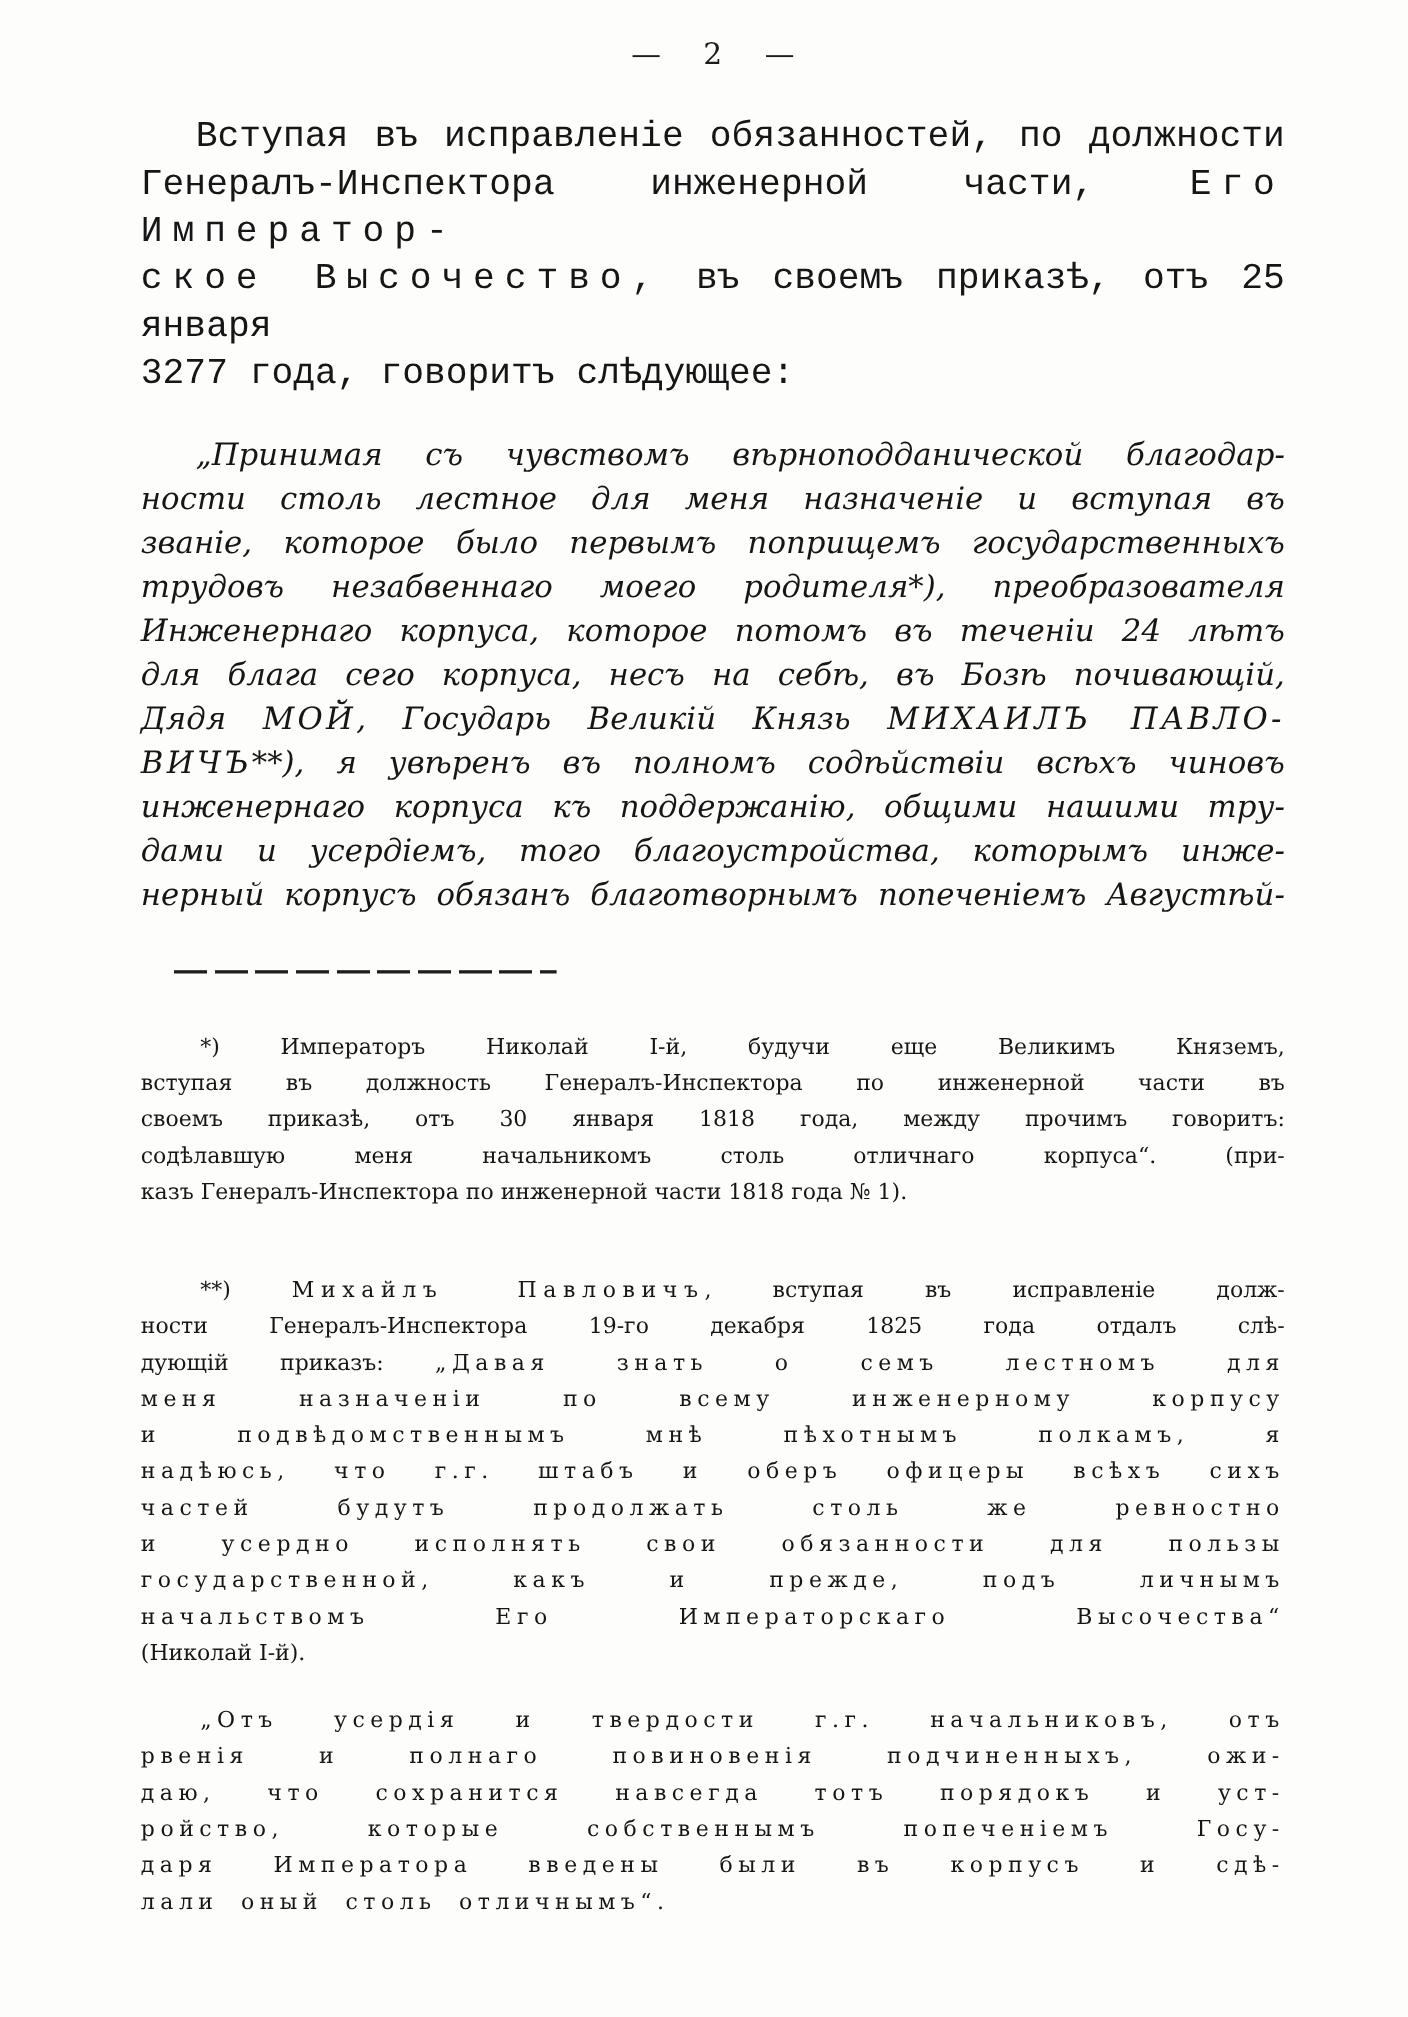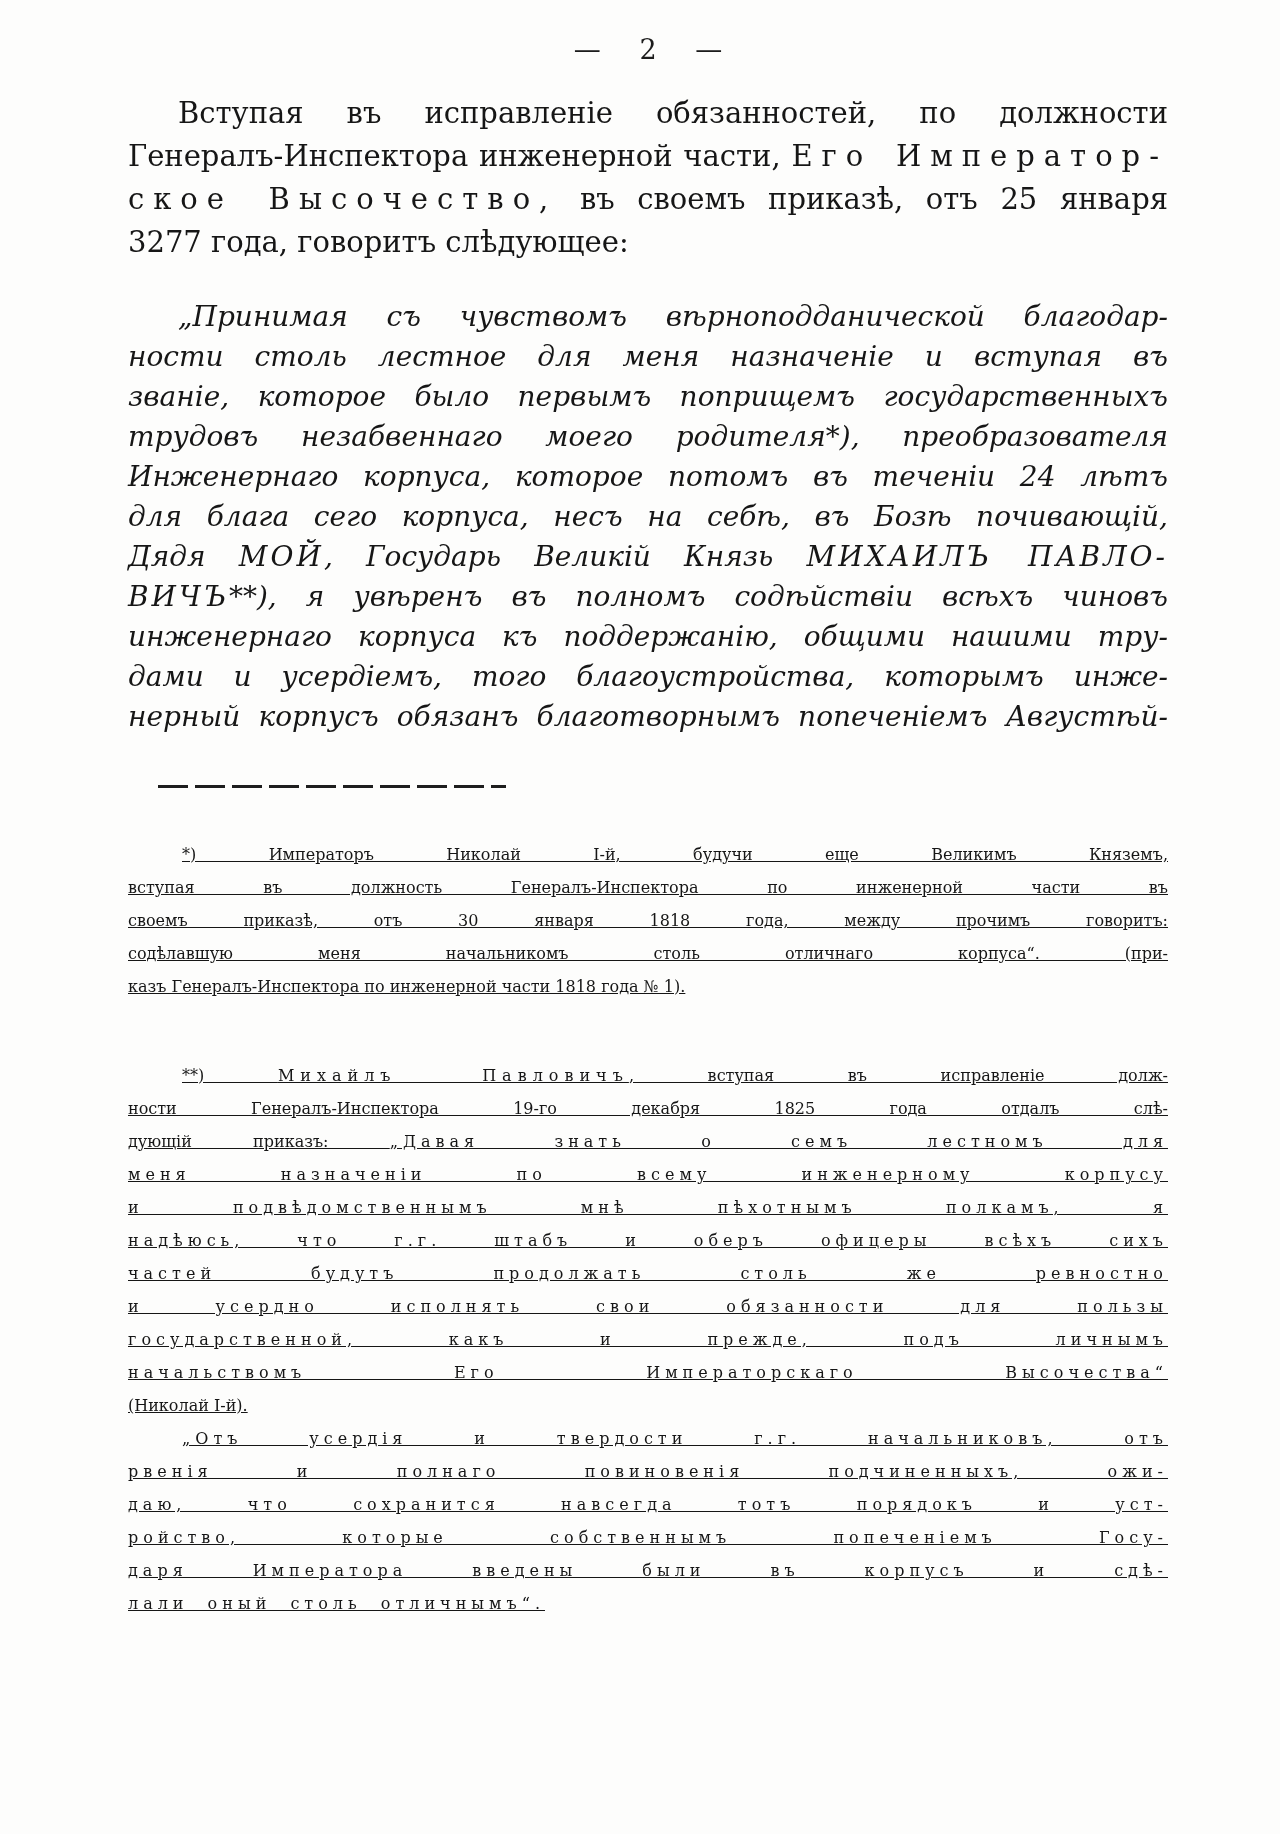--- a/index.html
+++ b/index.html
@@ -25,23 +25,24 @@
     text-align: center;
     font-size: 27px;
     word-spacing: 30px;
     color: #1c1c1c;
   }
   .ln { text-align: justify; text-align-last: justify; text-justify: inter-word; }
   .ln.first { text-indent: 50px; }
   .ln.last { text-align-last: left; }
 
   .p1 {
-    margin-top: 27px;
-    font-size: 29px;
+    margin-top: 38px;
+    font-size: 33px;
     line-height: 43px;
+    font-family: Liberation Mono, monospace;
   }
   .sp-big { letter-spacing: 9px; word-spacing: 4px; }
 
   .quote {
     margin-top: 33px;
     font-size: 28px;
     line-height: 40px;
     font-style: italic;
   }
   .quote .caps { letter-spacing: 3px; }
@@ -49,27 +50,26 @@
   .rule {
     margin-top: 48px;
     margin-left: 30px;
     width: 348px; height: 3px;
     background: repeating-linear-gradient(90deg,
       #1e1e1e 0px, #1e1e1e 30px,
       rgba(30,30,30,0) 30px, rgba(30,30,30,0) 37px);
   }
 
   .fn {
-    font-size: 16px;
+    font-size: 20px;
     line-height: 33px;
-    text-decoration: underline;
   }
   .fn1 { margin-top: 50px; }
   .fn2 { margin-top: 56px; }
-  .fnp2 { }
+  .fnp2 { margin-top: 28px; }
   .fn .first { text-indent: 54px; }
   .spaced { letter-spacing: 5px; word-spacing: 9px; }
   .name-sp { letter-spacing: 6px; word-spacing: 6px; }
 </style>
 </head>
 <body>
 
 <div class="page">
   <div class="content">
 

